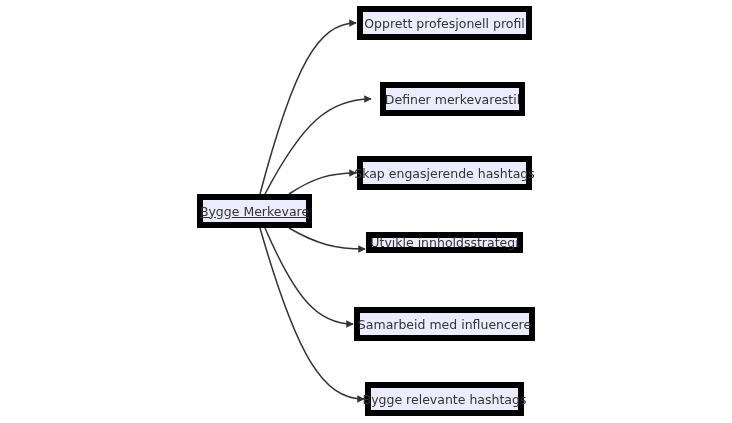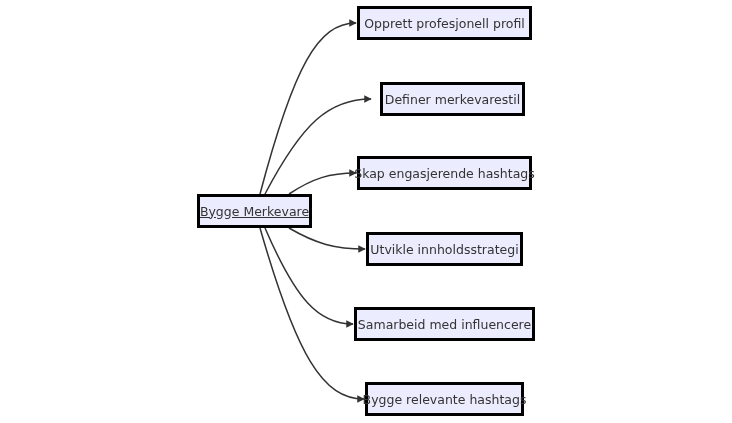--- a/index.html
+++ b/index.html
@@ -1,20 +1,20 @@
 <!DOCTYPE html>
 <html><head>
   <meta charset="utf-8">
   <style>
     html, body { margin: 0; padding: 0; background: #ffffff; }
     body { width: 732px; height: 423px; position: relative; overflow: hidden;
            font-family: "DejaVu Sans", sans-serif; }
     #diagram { position: absolute; left: 0; top: 0; width: 732px; height: 423px; }
     .node { position: absolute; box-sizing: border-box;
-            background: #ECECFF; border: 3px solid #000000;
+            background: #ECECFF; border: 6px solid #000000;
             display: flex; align-items: center; justify-content: center;
             font-size: 12.5px; color: #333333; white-space: nowrap; }
     .edge { fill: none; stroke: #333333; stroke-width: 1.5; }
   </style>
 </head>
 <body>
 
 <div id="diagram">
   <svg id="edges" width="732" height="423" style="position:absolute;left:0;top:0;">
     <defs>
@@ -39,21 +39,21 @@
   </div>
 
   <div class="node" id="node-n2" style="left:372px;top:82px;width:145px;height:34px;margin-left:8px;">
     <span>Definer merkevarestil</span>
   </div>
 
   <div class="node" id="node-n3" style="left:357px;top:156px;width:175px;height:34px;">
     <span>Skap engasjerende hashtags</span>
   </div>
 
-  <div class="node" id="node-n4" style="left:366px;top:232px;width:157px;height:34px;">
+  <div class="node" id="node-n4" style="left:366px;top:232px;width:157px;height:21px;">
     <span>Utvikle innholdsstrategi</span>
   </div>
 
   <div class="node" id="node-n5" style="left:354px;top:307px;width:181px;height:34px;">
     <span>Samarbeid med influencere</span>
   </div>
 
   <div class="node" id="node-n6" style="left:365px;top:382px;width:159px;height:34px;">
     <span>Bygge relevante hashtags</span>
   </div>

